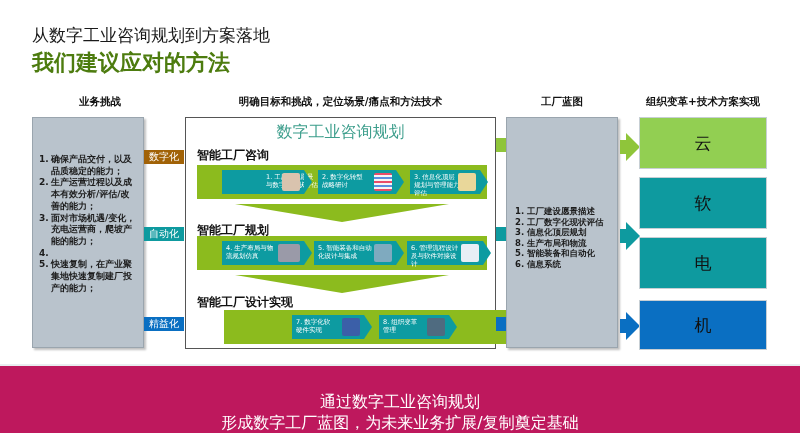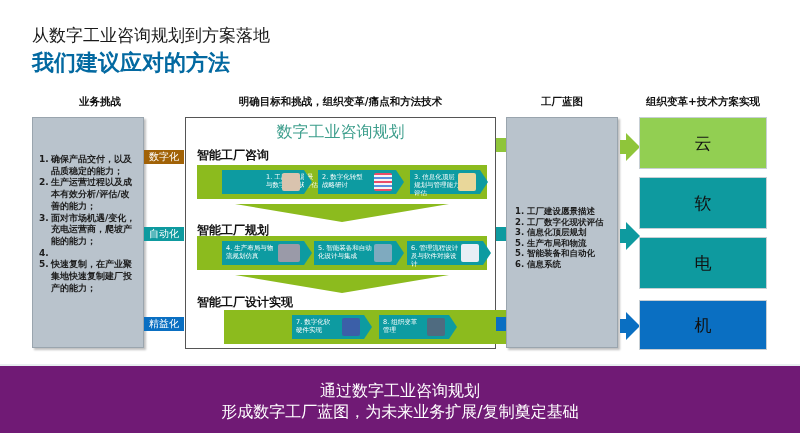--- a/index.html
+++ b/index.html
@@ -1,49 +1,49 @@
 <!DOCTYPE html>
 <html><head>
   <meta charset="utf-8">
   <style>
     * { box-sizing: border-box; margin: 0; padding: 0; }
     body { width: 800px; height: 433px; background: #ffffff; position: relative; overflow: hidden; font-family: "DejaVu Sans", "Liberation Sans", sans-serif; }
     .abs { position: absolute; }
     .subtitle { left: 32px; top: 24px; font-size: 17px; color: #1a1a1a; white-space: nowrap; }
-    .title { left: 32px; top: 48px; font-size: 22px; font-weight: bold; color: #0369a1; white-space: nowrap; }
+    .title { left: 32px; top: 48px; font-size: 22px; font-weight: bold; color: #4d7c0f; white-space: nowrap; }
     .colhead { top: 95px; font-size: 10.5px; font-weight: bold; color: #111; white-space: nowrap; text-align: center; }
     .challenge-box { left: 32px; top: 117px; width: 112px; height: 231px; background: #b9c3cc; border: 1px solid #9aa5ae; box-shadow: 2px 2px 2px rgba(0,0,0,0.25); padding: 36px 6px 6px 6px; }
     .challenge-box ol { list-style: none; font-size: 9px; font-weight: bold; color: #1c1c1c; line-height: 11.7px; }
     .challenge-box li { display: flex; }
     .challenge-box li .n { width: 12px; flex: none; }
     .tag { left: 144px; width: 40px; height: 14px; color: #fff; font-size: 10px; text-align: center; line-height: 14px; }
     .mid-box { left: 185px; top: 117px; width: 311px; height: 232px; border: 1px solid #555; background: #fff; }
     .mid-title { position: absolute; left: 0; right: 0; top: 4px; text-align: center; color: #3d9e8c; font-size: 16px; }
     .phase-label { position: absolute; left: 11px; font-size: 12px; font-weight: bold; color: #111; white-space: nowrap; }
     .band { position: absolute; left: 11px; width: 290px; height: 34px; background: #8cbb1e; }
     .step { position: absolute; top: 5px; height: 24px; background: #0d9ba1; color: #fff; font-size: 6.5px; line-height: 8px; padding: 3px 0 0 4px; }
     .step::after { content: ""; position: absolute; right: -8px; top: 0; border-top: 12px solid transparent; border-bottom: 12px solid transparent; border-left: 8px solid #0d9ba1; }
     .thumb { position: absolute; right: 4px; top: 3px; width: 18px; height: 18px; border-radius: 2px; }
     .chevron-down { position: absolute; left: 49px; width: 214px; height: 0; border-left: 107px solid transparent; border-right: 107px solid transparent; border-top: 18px solid #8cbb1e; }
     .blueprint-box { left: 506px; top: 117px; width: 112px; height: 231px; background: #b9c3cc; border: 1px solid #9aa5ae; box-shadow: 2px 2px 2px rgba(0,0,0,0.25); padding: 88px 6px 6px 8px; }
     .blueprint-box ol { list-style: none; font-size: 8.5px; font-weight: bold; color: #1c1c1c; line-height: 10.5px; }
     .conn { height: 14px; }
     .arrow-r { width: 0; height: 0; border-top: 14px solid transparent; border-bottom: 14px solid transparent; border-left: 14px solid; }
     .result { left: 639px; width: 128px; display: flex; align-items: center; justify-content: center; font-size: 17px; color: #111; border: 1px solid #c7cfd4; }
-    .footer { left: 0; top: 366px; width: 800px; height: 67px; background: #701a75; color: #fff; text-align: center; font-size: 16px; line-height: 21px; padding-top: 14px; }
+    .footer { left: 0; top: 366px; width: 800px; height: 67px; background: #be185d; color: #fff; text-align: center; font-size: 16px; line-height: 21px; padding-top: 25px; }
     .divider-line { left: 0; top: 364px; width: 800px; height: 2px; background: #e8eef0; }
   </style>
 </head>
 <body>
 
 <div class="abs subtitle">从数字工业咨询规划到方案落地</div>
 <div class="abs title">我们建议应对的方法</div>
 
 <div class="abs colhead" style="left:44px;width:112px;">业务挑战</div>
-<div class="abs colhead" style="left:185px;width:311px;">明确目标和挑战，组织变革/痛点和方法技术</div>
+<div class="abs colhead" style="left:185px;width:311px;">明确目标和挑战，定位场景/痛点和方法技术</div>
 <div class="abs colhead" style="left:506px;width:112px;">工厂蓝图</div>
 <div class="abs colhead" style="left:630px;width:146px;">组织变革+技术方案实现</div>
 
 <div class="abs challenge-box">
   <ol>
     <li>
         <span class="n">1.</span>
         <span>确保产品交付，以及品质稳定的能力；</span>
       </li>
     <li>
@@ -120,21 +120,21 @@
 
 <div class="abs conn" style="left:496px;top:138px;width:10px;background:#8fc53a;"></div>
 <div class="abs conn" style="left:496px;top:227px;width:10px;background:#0e9a9f;"></div>
 <div class="abs conn" style="left:496px;top:317px;width:10px;background:#0a6fc2;"></div>
 
 <div class="abs blueprint-box">
   <ol>
     <li>1. 工厂建设愿景描述</li>
     <li>2. 工厂数字化现状评估</li>
     <li>3. 信息化顶层规划</li>
-    <li>5. 生产布局和物流</li>
+    <li>8. 生产布局和物流</li>
     <li>5. 智能装备和自动化</li>
     <li>6. 信息系统</li>
   </ol>
 </div>
 
 <div class="abs" style="left:620px;top:133px;display:flex;align-items:center;">
   <div style="width:6px;height:14px;background:#8fc53a;"></div>
     <div class="arrow-r" style="border-left-color:#8fc53a;"></div>
 </div>
 <div class="abs" style="left:620px;top:222px;display:flex;align-items:center;">

